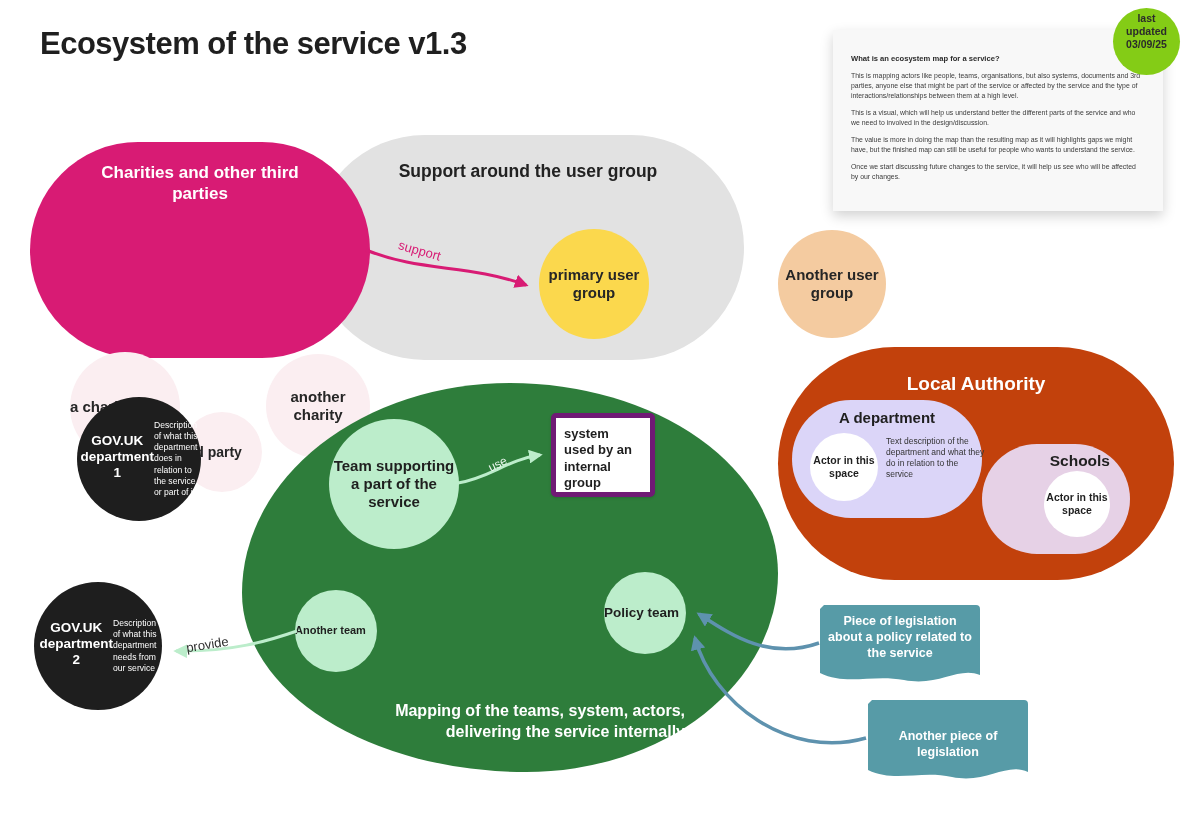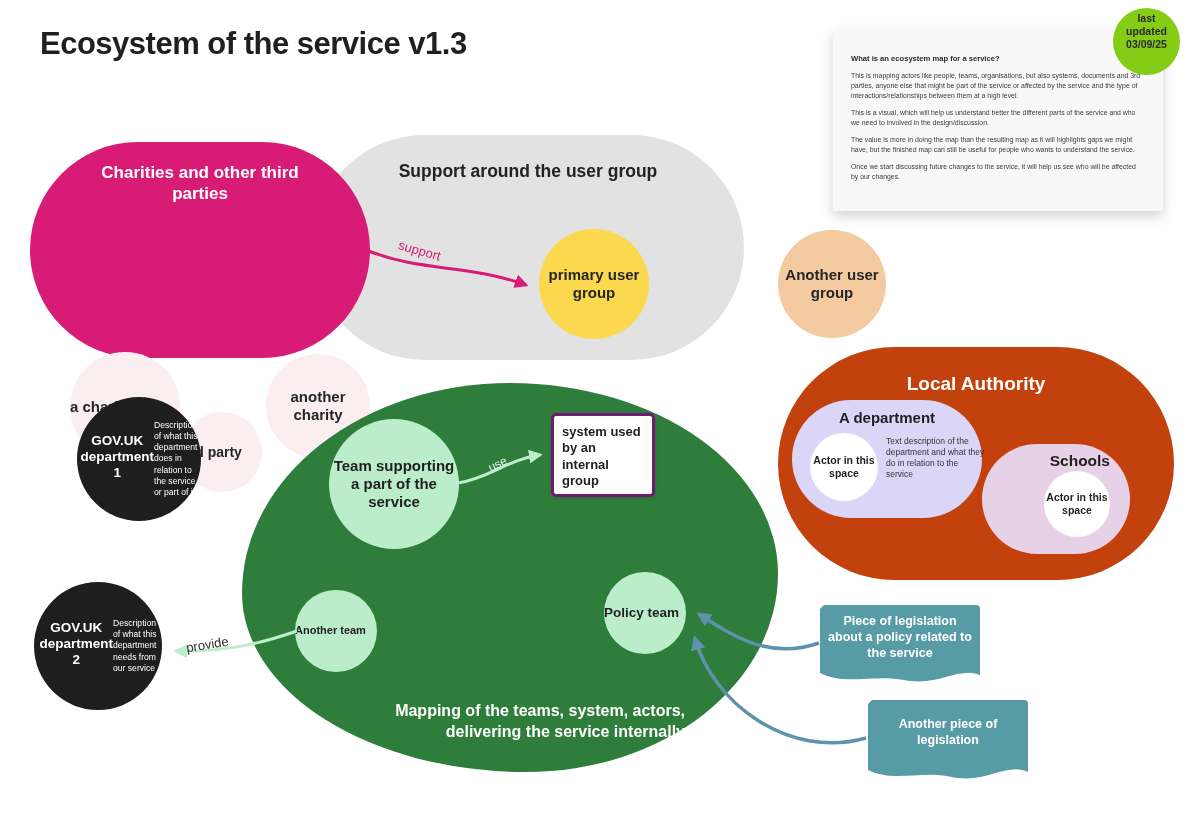--- a/index.html
+++ b/index.html
@@ -64,29 +64,29 @@
   .bc1 { left:77px; top:397px; width:124px; height:124px; }
   .bc2 { left:34px; top:582px; width:128px; height:128px; }
   .blackCircle .btitle { font-size:13.5px; font-weight:bold; text-align:center; line-height:1.2; margin-bottom:4px; }
   .blackCircle .bdesc { font-size:8.6px; line-height:1.3; text-align:left; }
 
   .lightgreen { background:#bcedcb; color:#1f1f1f; font-weight:bold; }
   .team1 { left:87px; top:36px; width:130px; height:130px; font-size:15px; }
   .team2 { left:53px; top:207px; width:82px; height:82px; font-size:11px; }
   .policy { left:362px; top:189px; width:82px; height:82px; font-size:13.5px; }
   .sysCard { position:absolute; left:309px; top:30px; width:104px; height:84px; background:#fff;
-             border-radius:5px; border:3px solid #701a75; padding:8px 8px; font-size:13px;
+             border-radius:5px; border:5px solid #701a75; padding:8px 8px; font-size:13px;
              font-weight:bold; color:#1f1f1f; line-height:1.25; box-shadow:0 1px 3px rgba(0,0,0,0.15); }
 
   .legis { width:160px; height:85px; }
   .leg1 { left:820px; top:605px; }
   .leg2 { left:868px; top:700px; }
   .legis .ltext { position:absolute; left:0; top:0; width:160px; padding:8px 8px 0;
                   text-align:center; color:#fff; font-weight:bold; font-size:12.5px; line-height:1.28; }
-  .leg2 .ltext { padding-top:16px; }
+  .leg2 .ltext { padding-top:28px; }
 
   .overlay { left:0; top:0; width:1189px; height:840px; pointer-events:none; }
   .alabel { position:absolute; font-size:13px; white-space:nowrap; }
   .lab-support { left:398px; top:243px; color:#d81b74; transform:rotate(16deg); }
   .lab-use { left:488px; top:457px; color:#eaf7ee; font-size:12px; transform:rotate(-26deg); }
   .lab-provide { left:186px; top:637px; color:#2e2e2e; transform:rotate(-9deg); }
 </style>
 </head>
 <body>
 

